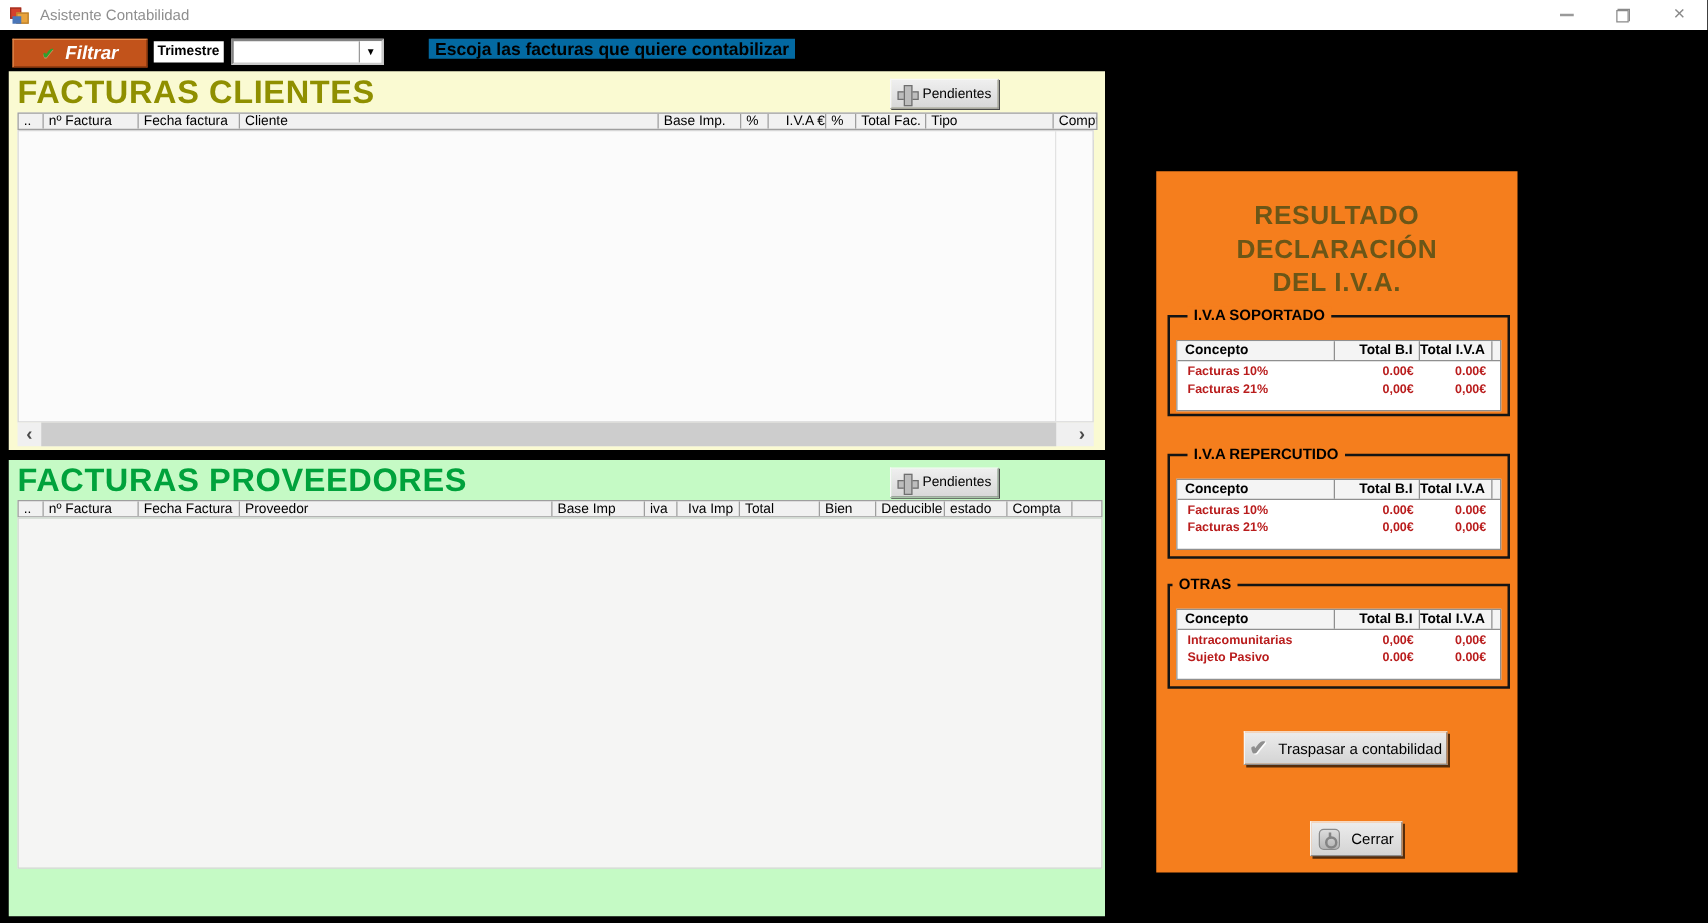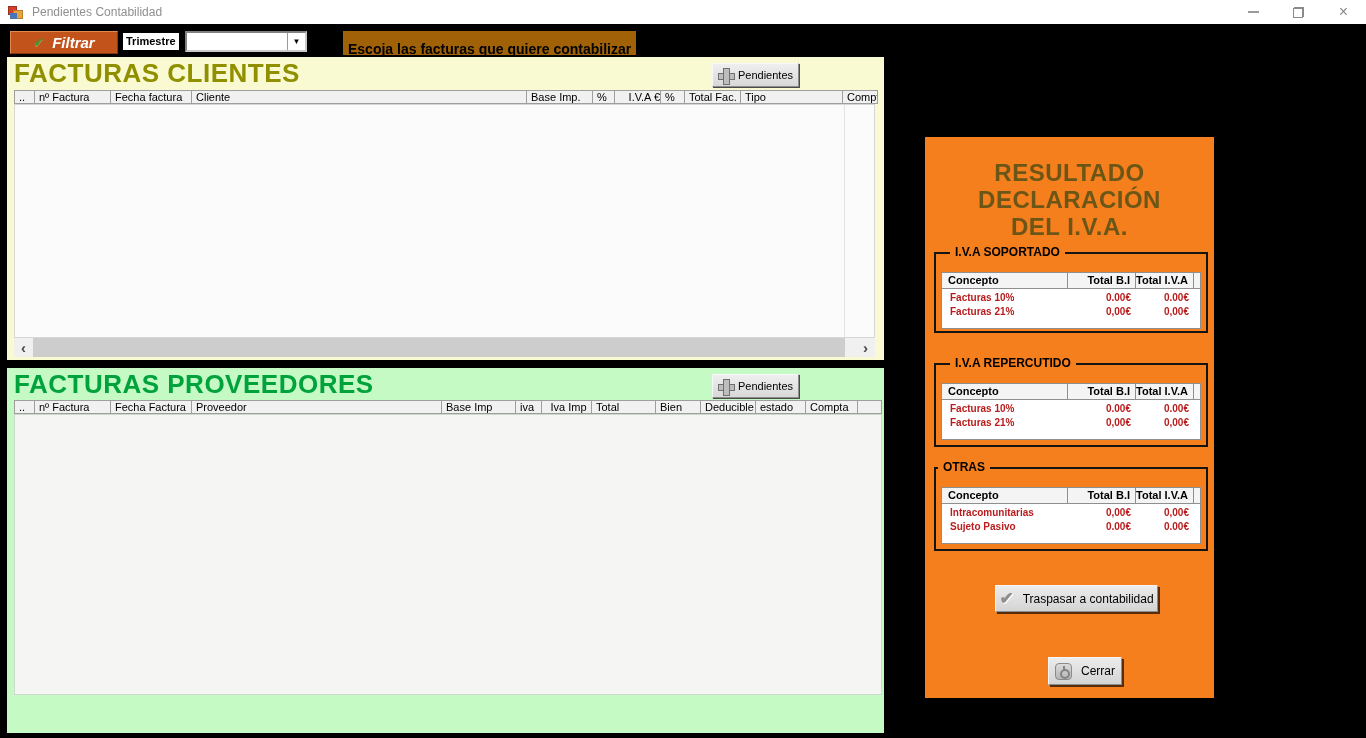--- a/index.html
+++ b/index.html
@@ -34,22 +34,22 @@
   .btn-filtrar .check{color:#2EA12E;font-size:13px;text-shadow:0 1px 0 rgba(255,255,255,.35);}
   .btn-filtrar .lbl{color:#fff;font-size:15px;font-weight:bold;font-style:italic;}
   .lbl-trimestre{position:absolute;left:123px;top:9px;height:17px;background:#fff;color:#000;
     font-size:11px;font-weight:bold;padding:2px 3px;line-height:13px;}
   .combo{position:absolute;left:185px;top:7px;width:122px;height:21px;background:#fff;
     border:2px solid #828282;border-right-color:#c9c9c9;border-bottom-color:#c9c9c9;display:flex;}
   .combo .val{flex:1;font-size:11px;line-height:17px;padding-left:3px;color:#000;}
   .combo .arrowbtn{width:18px;height:100%;background:#fff;border-left:1px solid #9a9a9a;
     display:flex;align-items:center;justify-content:center;}
   .combo .arrowbtn span{font-size:8px;color:#000;}
-  .lbl-instruction{position:absolute;left:343px;top:7px;height:24px;background:#a16207;color:#000;
-    font-size:14px;font-weight:bold;padding:10px 5px;line-height:16px;}
+  .lbl-instruction{position:absolute;left:343px;top:7px;height:16px;background:#0369a1;color:#000;
+    font-size:14px;font-weight:bold;padding:0 5px;line-height:16px;}
 
   
   .panel{position:absolute;left:7px;width:877px;overflow:hidden;}
   .panel.clientes{top:57px;height:303px;background:var(--c-yellow);}
   .panel.proveedores{top:368px;height:365px;background:var(--c-green);}
   .panel-title{position:absolute;left:7px;top:1px;font-size:26px;font-weight:bold;letter-spacing:.5px;}
   .clientes .panel-title{color:var(--c-clientes_title);}
   .proveedores .panel-title{color:var(--c-proveedores_title);}
 
   .mini-btn{position:absolute;top:6px;height:24px;background:linear-gradient(#efefef,#d8d8d8);
@@ -76,21 +76,21 @@
 
   .hscroll{position:absolute;left:7px;top:281px;width:861px;height:19px;background:#F0F0F0;display:flex;align-items:center;}
   .scroll-btn{width:19px;height:19px;display:flex;align-items:center;justify-content:center;
     color:#4a4a4a;font-size:15px;font-weight:bold;flex:none;}
   .scroll-thumb{width:812px;height:19px;background:#CDCDCD;flex:none;}
   .scroll-track{flex:1;}
 
   
   .resultado{position:absolute;left:925px;top:137px;width:289px;height:561px;background:var(--c-orange);}
   .res-title{position:absolute;left:0;top:22px;width:100%;text-align:center;
-    color:var(--c-resultado_title);font-size:24px;font-weight:bold;line-height:27px;letter-spacing:.5px;}
+    color:var(--c-resultado_title);font-size:21px;font-weight:bold;line-height:27px;letter-spacing:.5px;}
   .gbox{position:absolute;left:9px;width:274px;border:2px solid #141414;}
   .gbox-soportado{top:115px;height:81px;}
   .gbox-repercutido{top:226px;height:84px;}
   .gbox-otras{top:330px;height:84px;}
   .gbox-label{position:absolute;top:-9px;background:var(--c-orange);padding:0 5px;
     font-size:12px;font-weight:bold;color:#000;white-space:nowrap;}
   .gbox-soportado .gbox-label,.gbox-repercutido .gbox-label{left:14px;}
   .gbox-otras .gbox-label{left:2px;}
   .rt{position:absolute;left:5px;top:18px;width:260px;height:57px;background:#fff;border:1px solid #8f8f8f;}
   .rt-head{display:flex;height:16px;background:#F4F4F4;border-bottom:1px solid #8f8f8f;}
@@ -123,21 +123,21 @@
 <body>
 
 <div class="app">
 
   <div class="titlebar">
     <span class="app-icon">
       <span class="sq1"></span>
         <span class="sq2"></span>
         <span class="sq3"></span>
     </span>
-    <span class="win-title">Pendientes Contabilidad</span>
+    <span class="win-title">Asistente Contabilidad</span>
     <div class="winbtns">
       <div class="winbtn">
           <span class="min-glyph"></span>
         </div>
       <div class="winbtn">
           <span class="restore-glyph"></span>
         </div>
       <div class="winbtn">
           <span class="close-glyph">×</span>
         </div>

